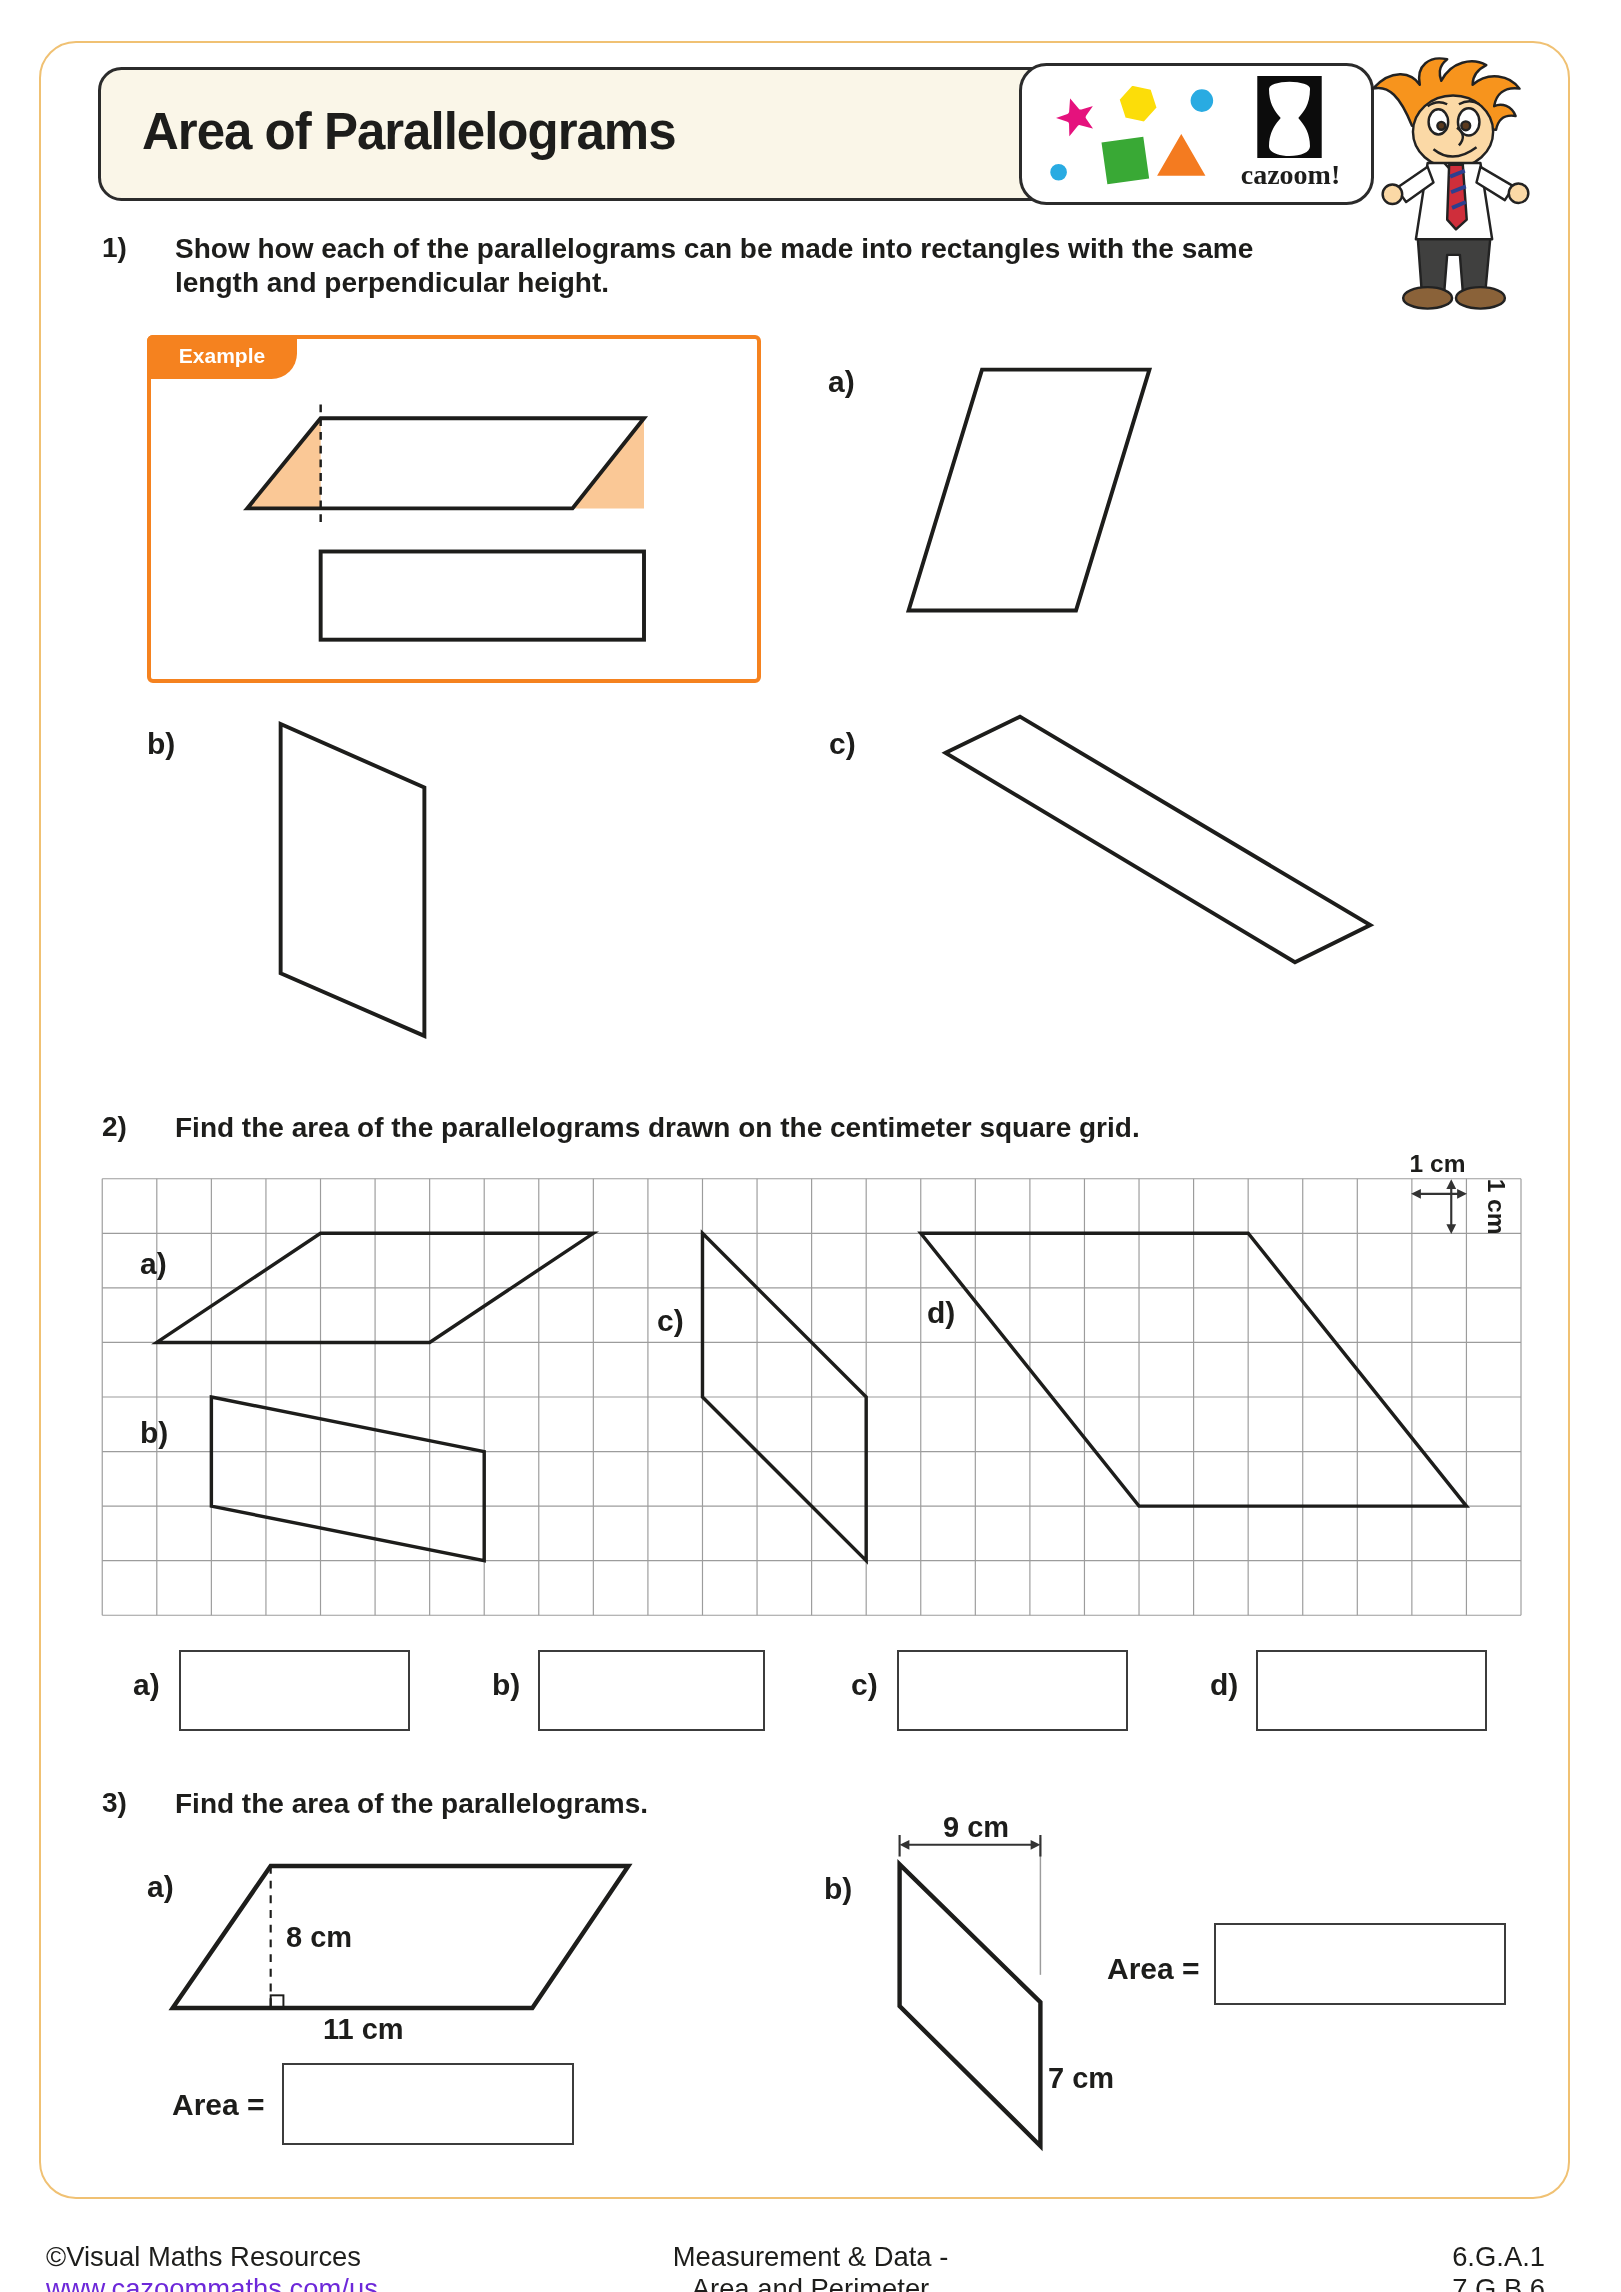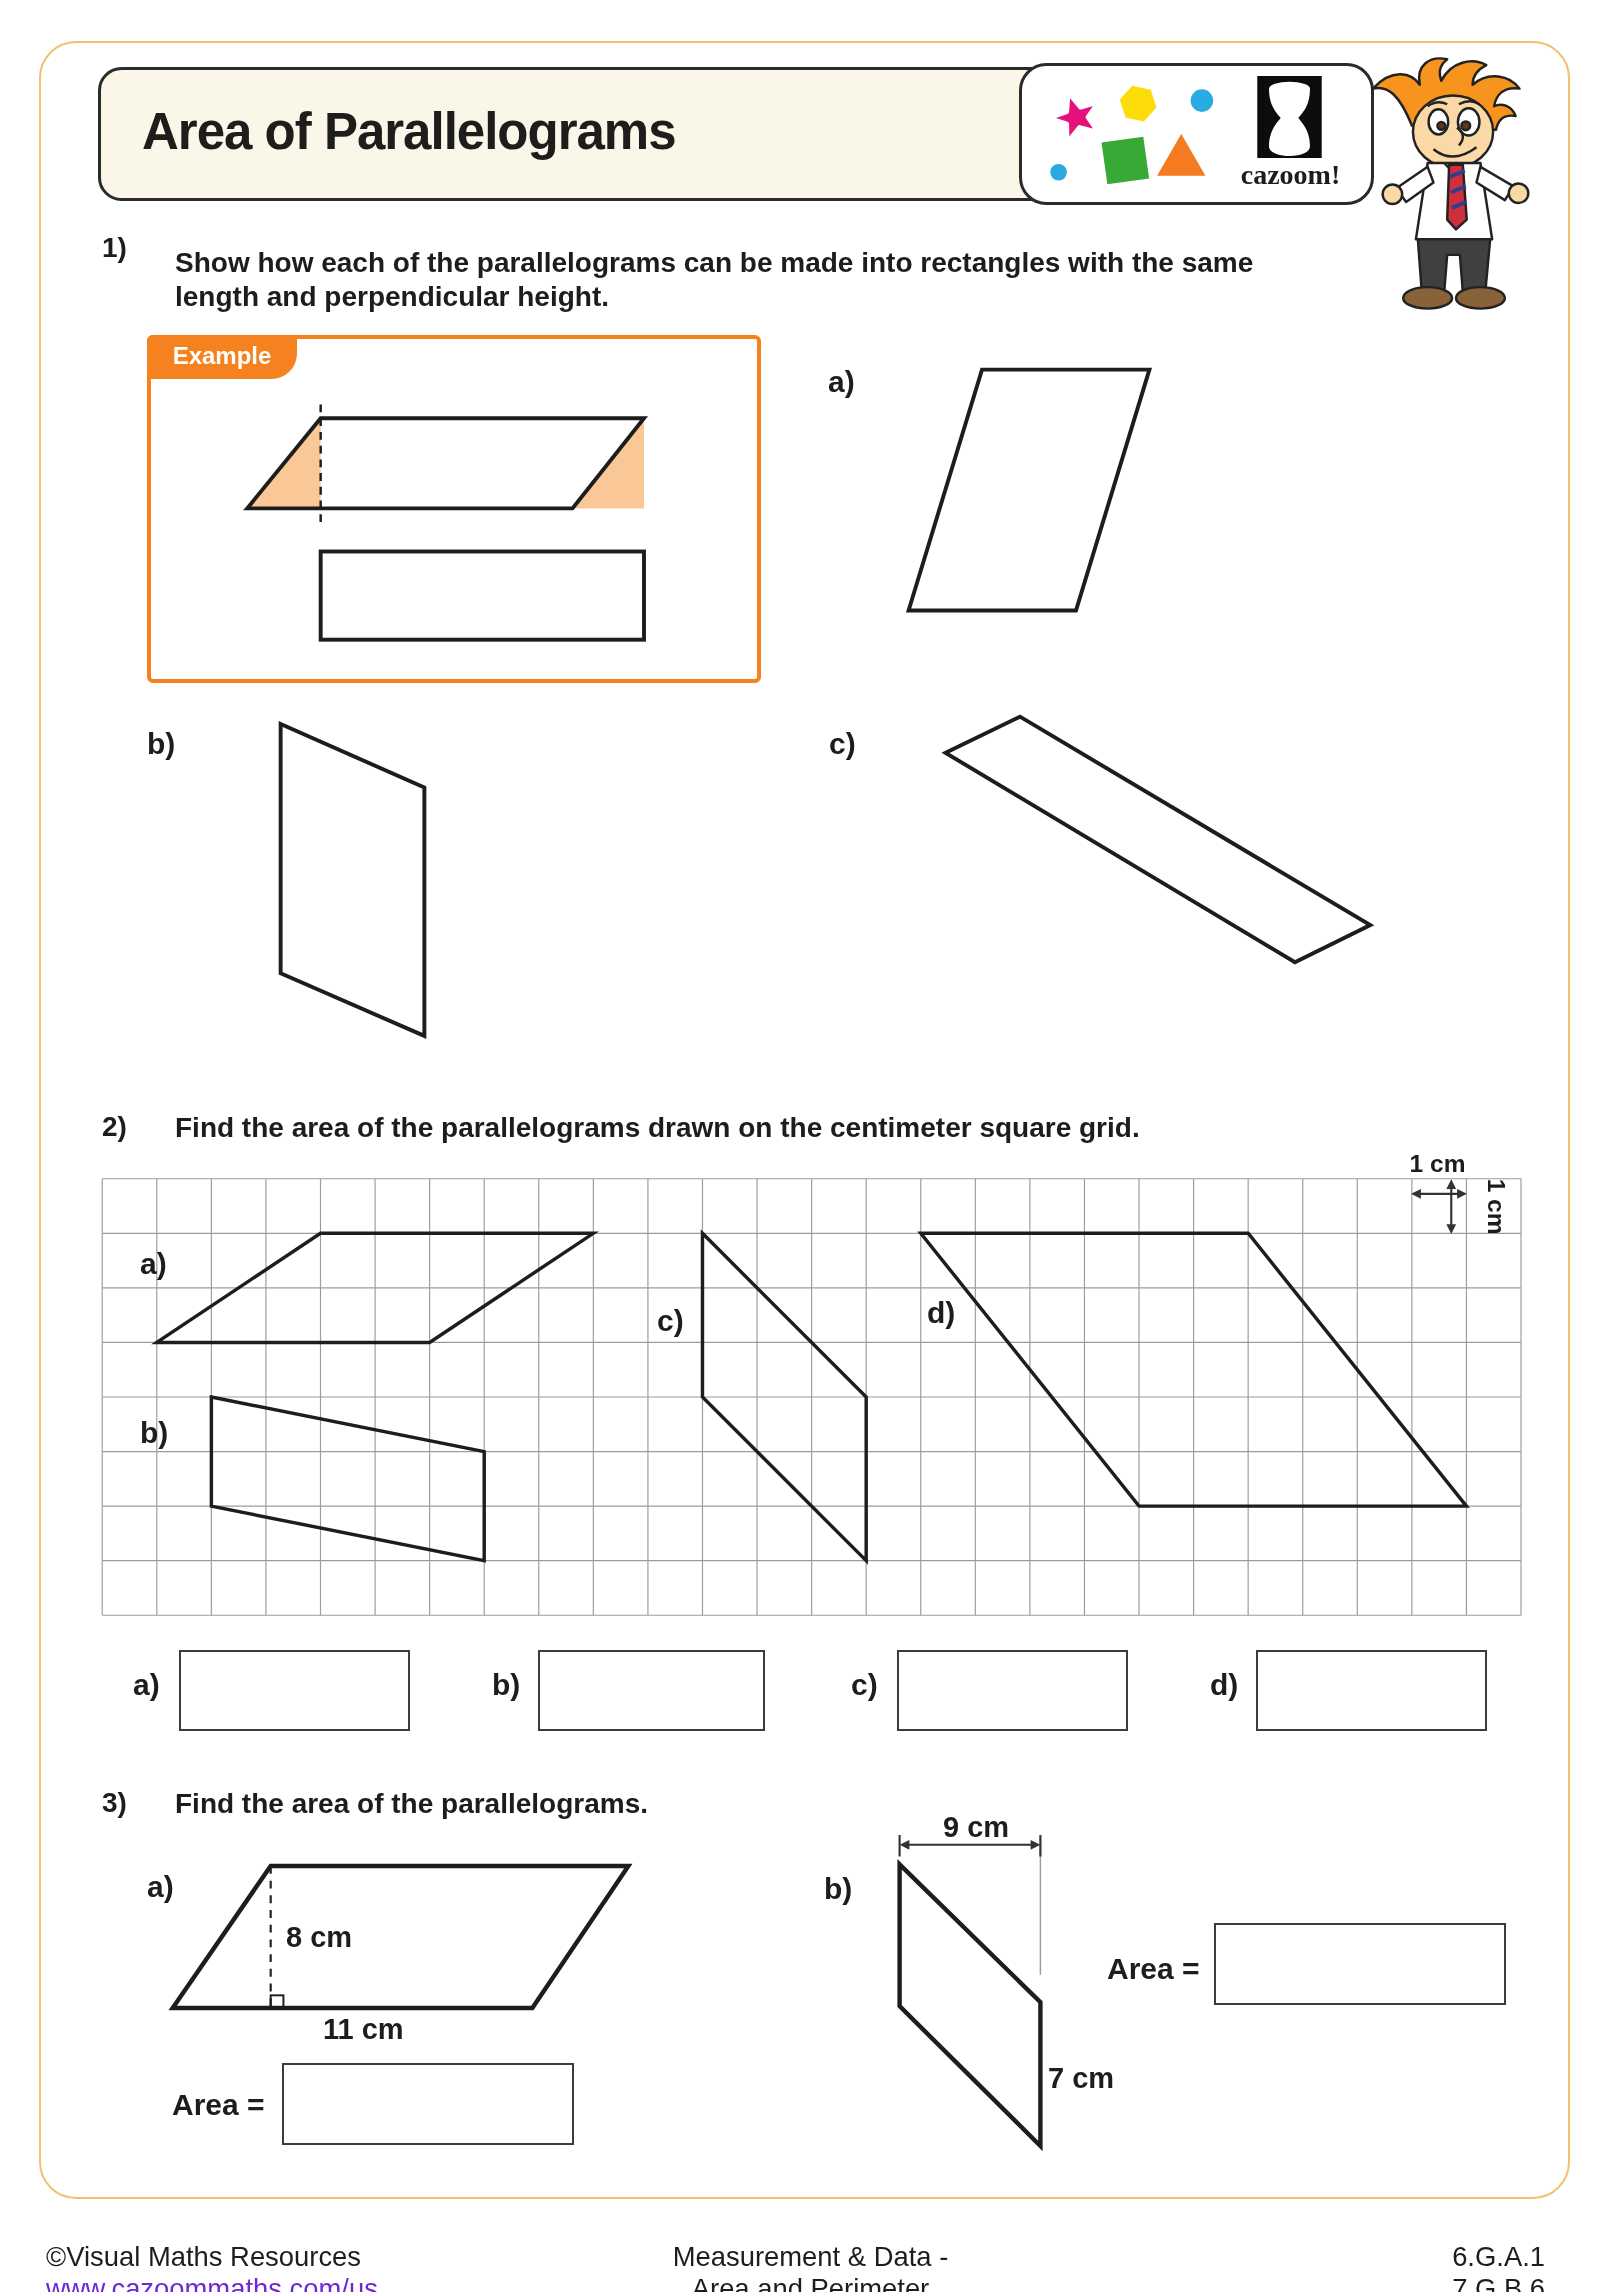--- a/index.html
+++ b/index.html
@@ -15,21 +15,21 @@
   #page-title{left:142px;top:102px;font-size:51px;font-weight:bold;letter-spacing:-1px;}
   #decor-box{left:1019px;top:63px;width:349px;height:136px;background:#ffffff;border:3.9px solid #2b2b2b;border-radius:27.4px;}
   #logo-text{left:1227px;top:159px;width:127px;text-align:center;font-family:"Liberation Serif",serif;font-weight:bold;font-size:28px;letter-spacing:0px;}
 
   
   .q-number{font-size:28px;font-weight:bold;}
   .q-text{font-size:28px;font-weight:bold;line-height:34px;}
 
   
   #example-box{left:147px;top:335px;width:606px;height:340px;border:4.9px solid #f5821f;border-radius:5.9px;}
-  #example-tab{left:147px;top:335px;width:150px;height:44px;background:#f5821f;border-radius:5.9px 0 25.5px 0;color:#ffffff;font-size:24px;font-weight:bold;line-height:42px;text-align:center;}
+  #example-tab{left:147px;top:335px;width:150px;height:44px;background:#f5821f;border-radius:5.9px 0 25.5px 0;color:#ffffff;font-size:21px;font-weight:bold;line-height:42px;text-align:center;}
 
   .shape-label{font-size:30px;font-weight:bold;}
   .dim-label{font-size:29px;font-weight:bold;}
 
   .answer-box{border:2.9px solid #3c3c3c;background:#ffffff;}
 
   
   .footer-text{font-size:27.4px;line-height:32px;margin-top:28px;}
   #footer-link{color:#6d28d9;text-decoration:underline;border-bottom:2.9px solid #2a5caa;cursor:pointer;}
   #footer-center{left:0;top:2213px;width:1621px;text-align:center;}
@@ -90,21 +90,21 @@
           <line x1="86" y1="144" x2="101" y2="138"></line>
           <line x1="87" y1="160" x2="101" y2="154"></line>
       </g>
       <path fill="#40403f" d="M52,192 L126,192 L121,246 L98,246 L95,208 L82,208 L79,246 L56,246 Z"></path>
       <ellipse fill="#8a6239" cx="62" cy="252" rx="25" ry="11"></ellipse>
       <ellipse fill="#8a6239" cx="116" cy="252" rx="25" ry="11"></ellipse>
     </g>
   </svg>
 
   <div class="abs q-number" style="left:102px;top:232px;">1)</div>
-  <div class="abs q-text" style="left:175px;top:232px;width:1176px;margin-top:14px;">
+  <div class="abs q-text" style="left:175px;top:232px;width:1176px;">
     <div>Show how each of the parallelograms can be made into rectangles with the same</div>
     <div>length and perpendicular height.</div>
   </div>
 
   <div id="example-box" class="abs"></div>
   <div id="example-tab" class="abs">Example</div>
 
   <svg class="abs" style="left:147px;top:333px;" width="606" height="340" viewBox="0 0 618 347">
     <polygon fill="#fac896" points="102,179 177,87 177,179"></polygon>
     <polygon fill="#fac896" points="434,179 507,87 507,179"></polygon>

